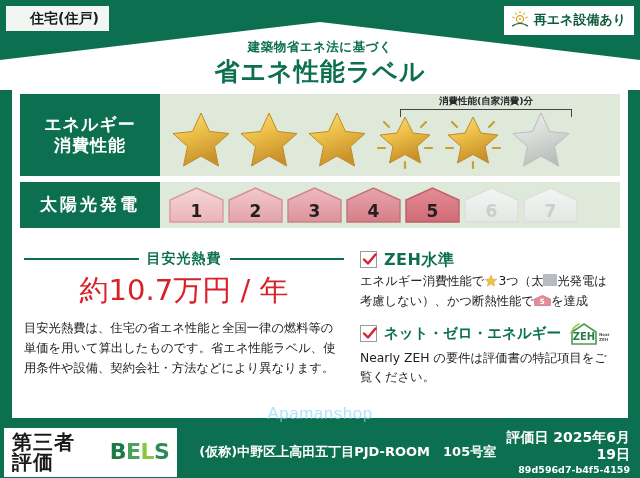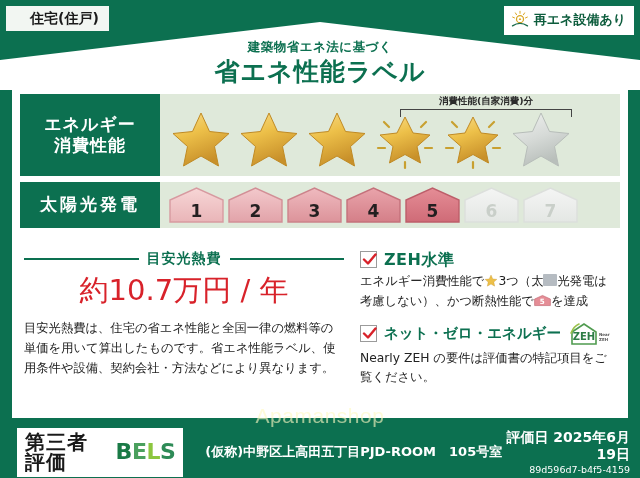--- a/index.html
+++ b/index.html
@@ -167,46 +167,46 @@
     border-radius: 1px;
   }
 
   
   .footer {
     position: absolute; left: 0; bottom: 0; width: 640px; height: 52px;
     background: #0c7050; z-index: 6;
     display: flex; align-items: center;
   }
   .bels-box {
-    background: #ffffff; margin-left: 17px;
+    background: #ffffff; margin-left: 4px;
     padding: 4px 8px 5px 8px;
     display: flex; align-items: center; gap: 20px;
     line-height: 1;
   }
   .bels-jp { color: #1a1a1a; font-size: 20px; font-weight: 700; letter-spacing: 1px; }
   .bels-en { font-size: 22px; font-weight: 700; letter-spacing: -0.5px; }
   .bels-en .b1 { color: #1a7a46; }
   .bels-en .b2 { color: #4aa05e; }
   .bels-en .b3 { color: #8cc63f; }
   .bels-en .b4 { color: #2e8b57; }
   .addr {
     color: #ffffff; font-size: 13px; font-weight: 700;
     margin-left: 22px; white-space: nowrap; letter-spacing: 0px;
   }
   .eval {
     margin-left: auto; margin-right: 10px; text-align: right; color: #ffffff;
   }
   .eval-date { font-size: 14px; font-weight: 700; letter-spacing: 0px; line-height: 1.2; }
-  .eval-id { font-size: 9.5px; font-weight: 400; margin-top: 2px; letter-spacing: 0px; }
+  .eval-id { font-size: 9.5px; font-weight: 700; margin-top: 2px; letter-spacing: 0px; }
 
   
   .watermark {
     position: absolute; left: 0; top: 404px; width: 640px;
     text-align: center; z-index: 20;
-    font-size: 21px; color: #fef9c3; opacity: 0.62;
+    font-size: 17px; color: #7dd3fc; opacity: 0.62;
     font-family: "Liberation Sans", sans-serif;
     letter-spacing: 0.5px; pointer-events: none;
   }
 </style>
 </head>
 <body>
 
 <div id="label-root">
 
   <div class="roof"></div>

